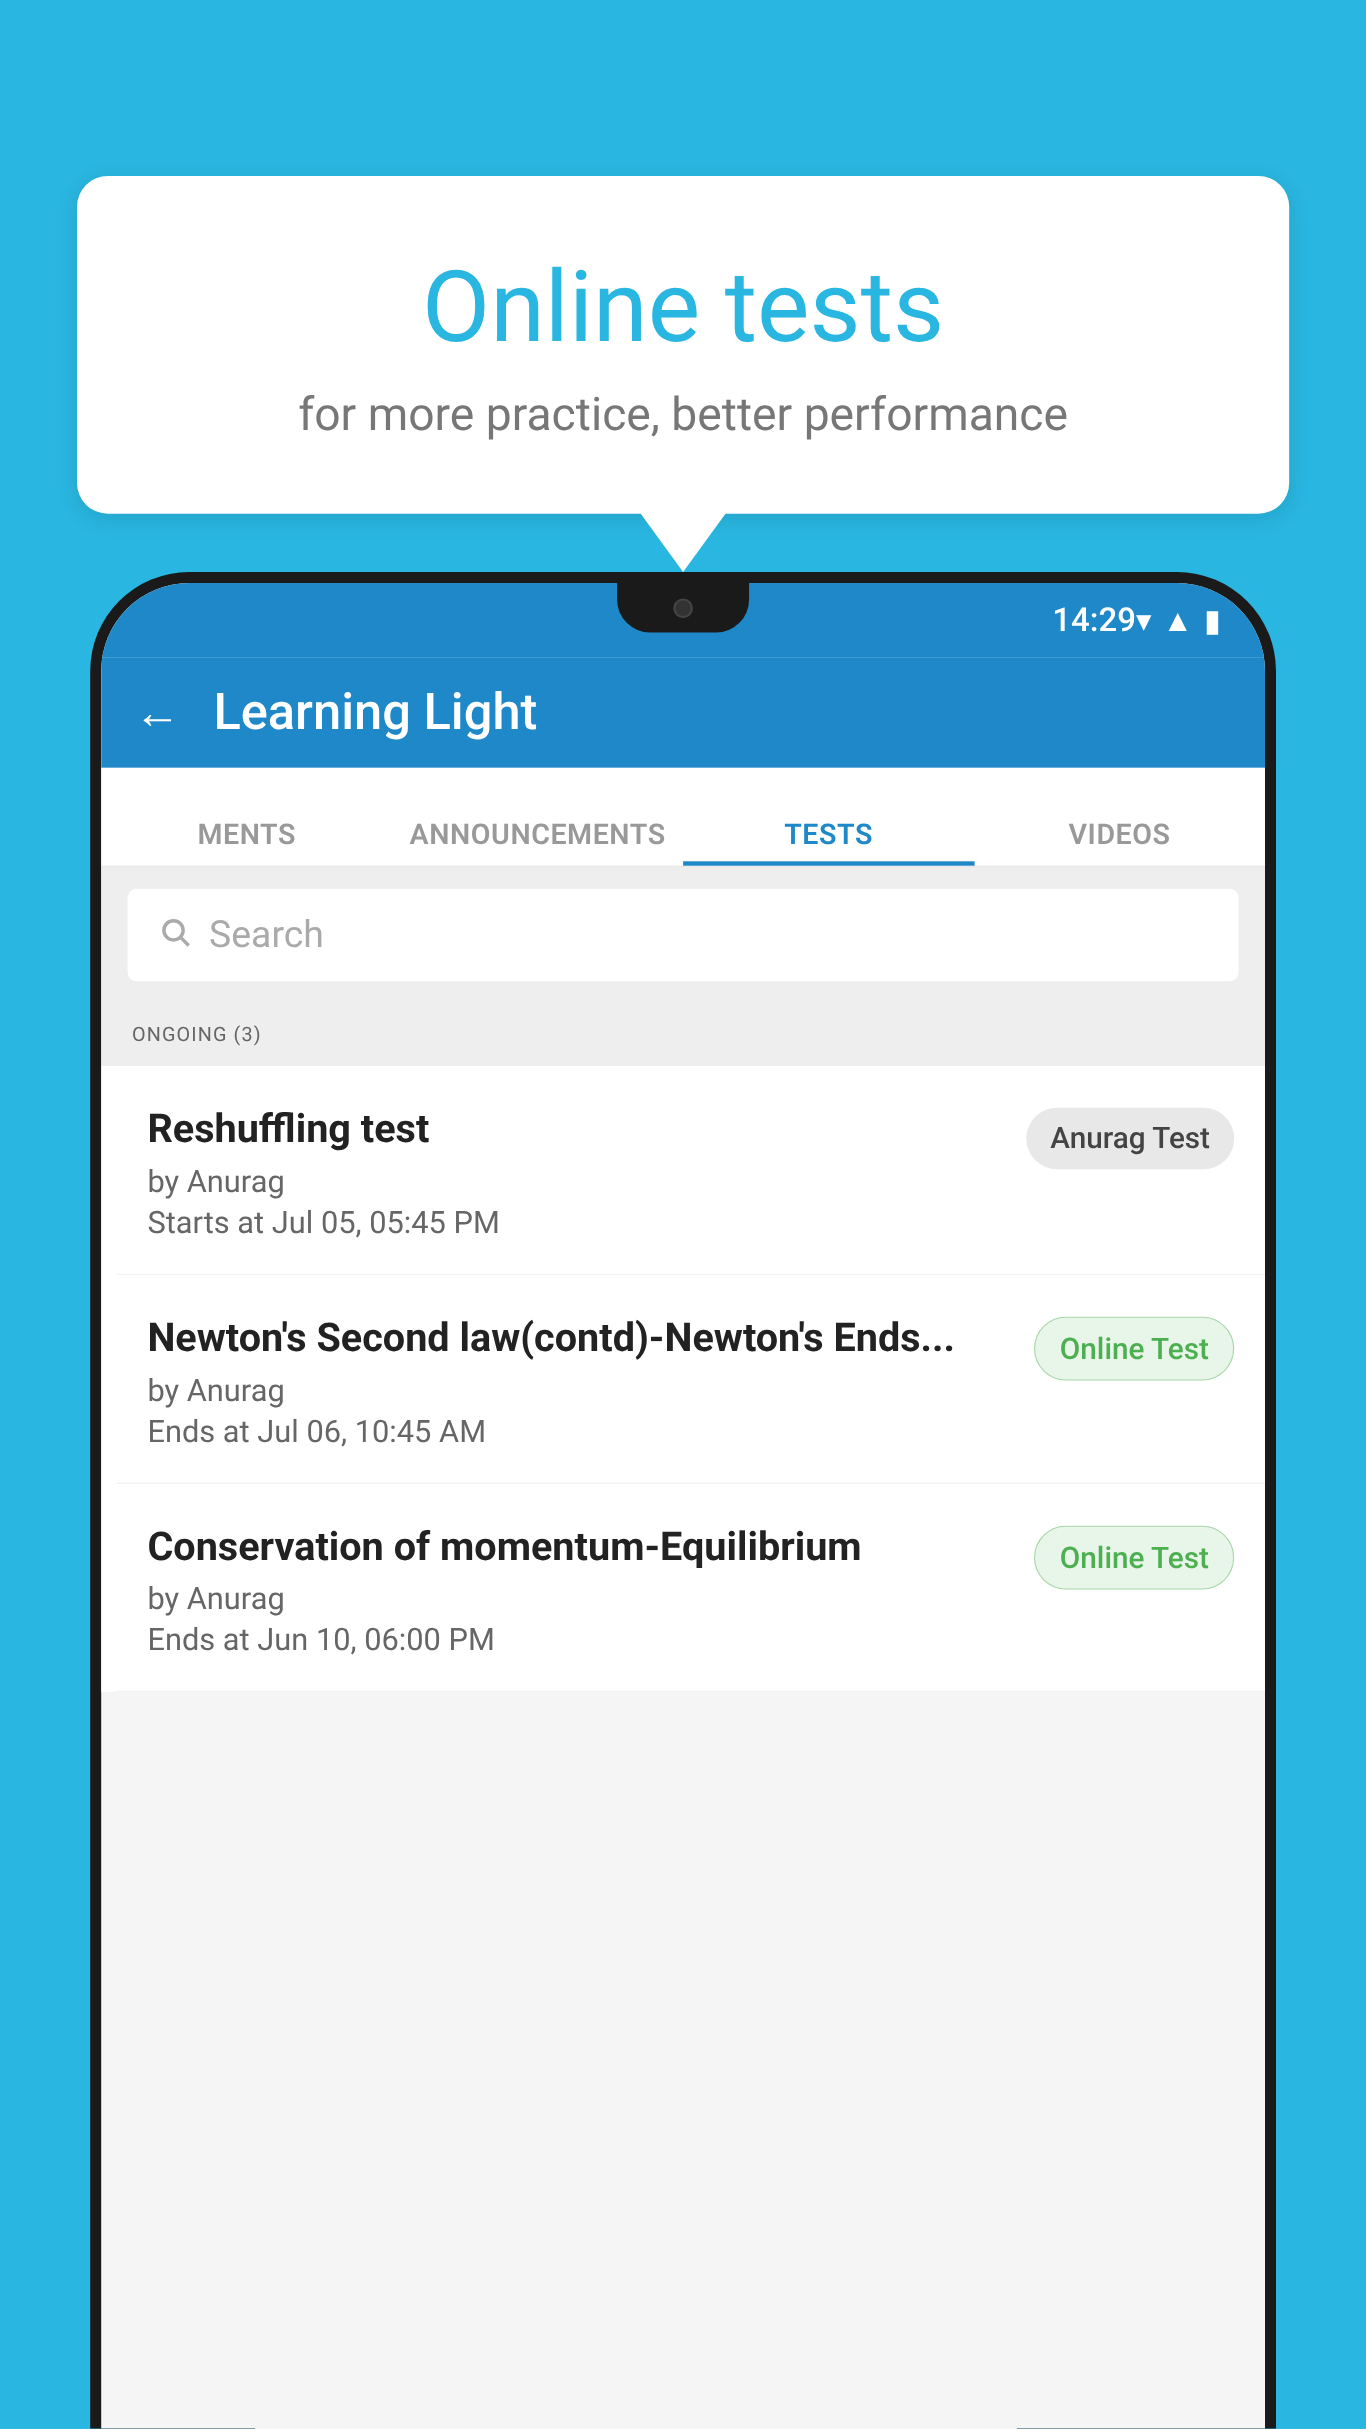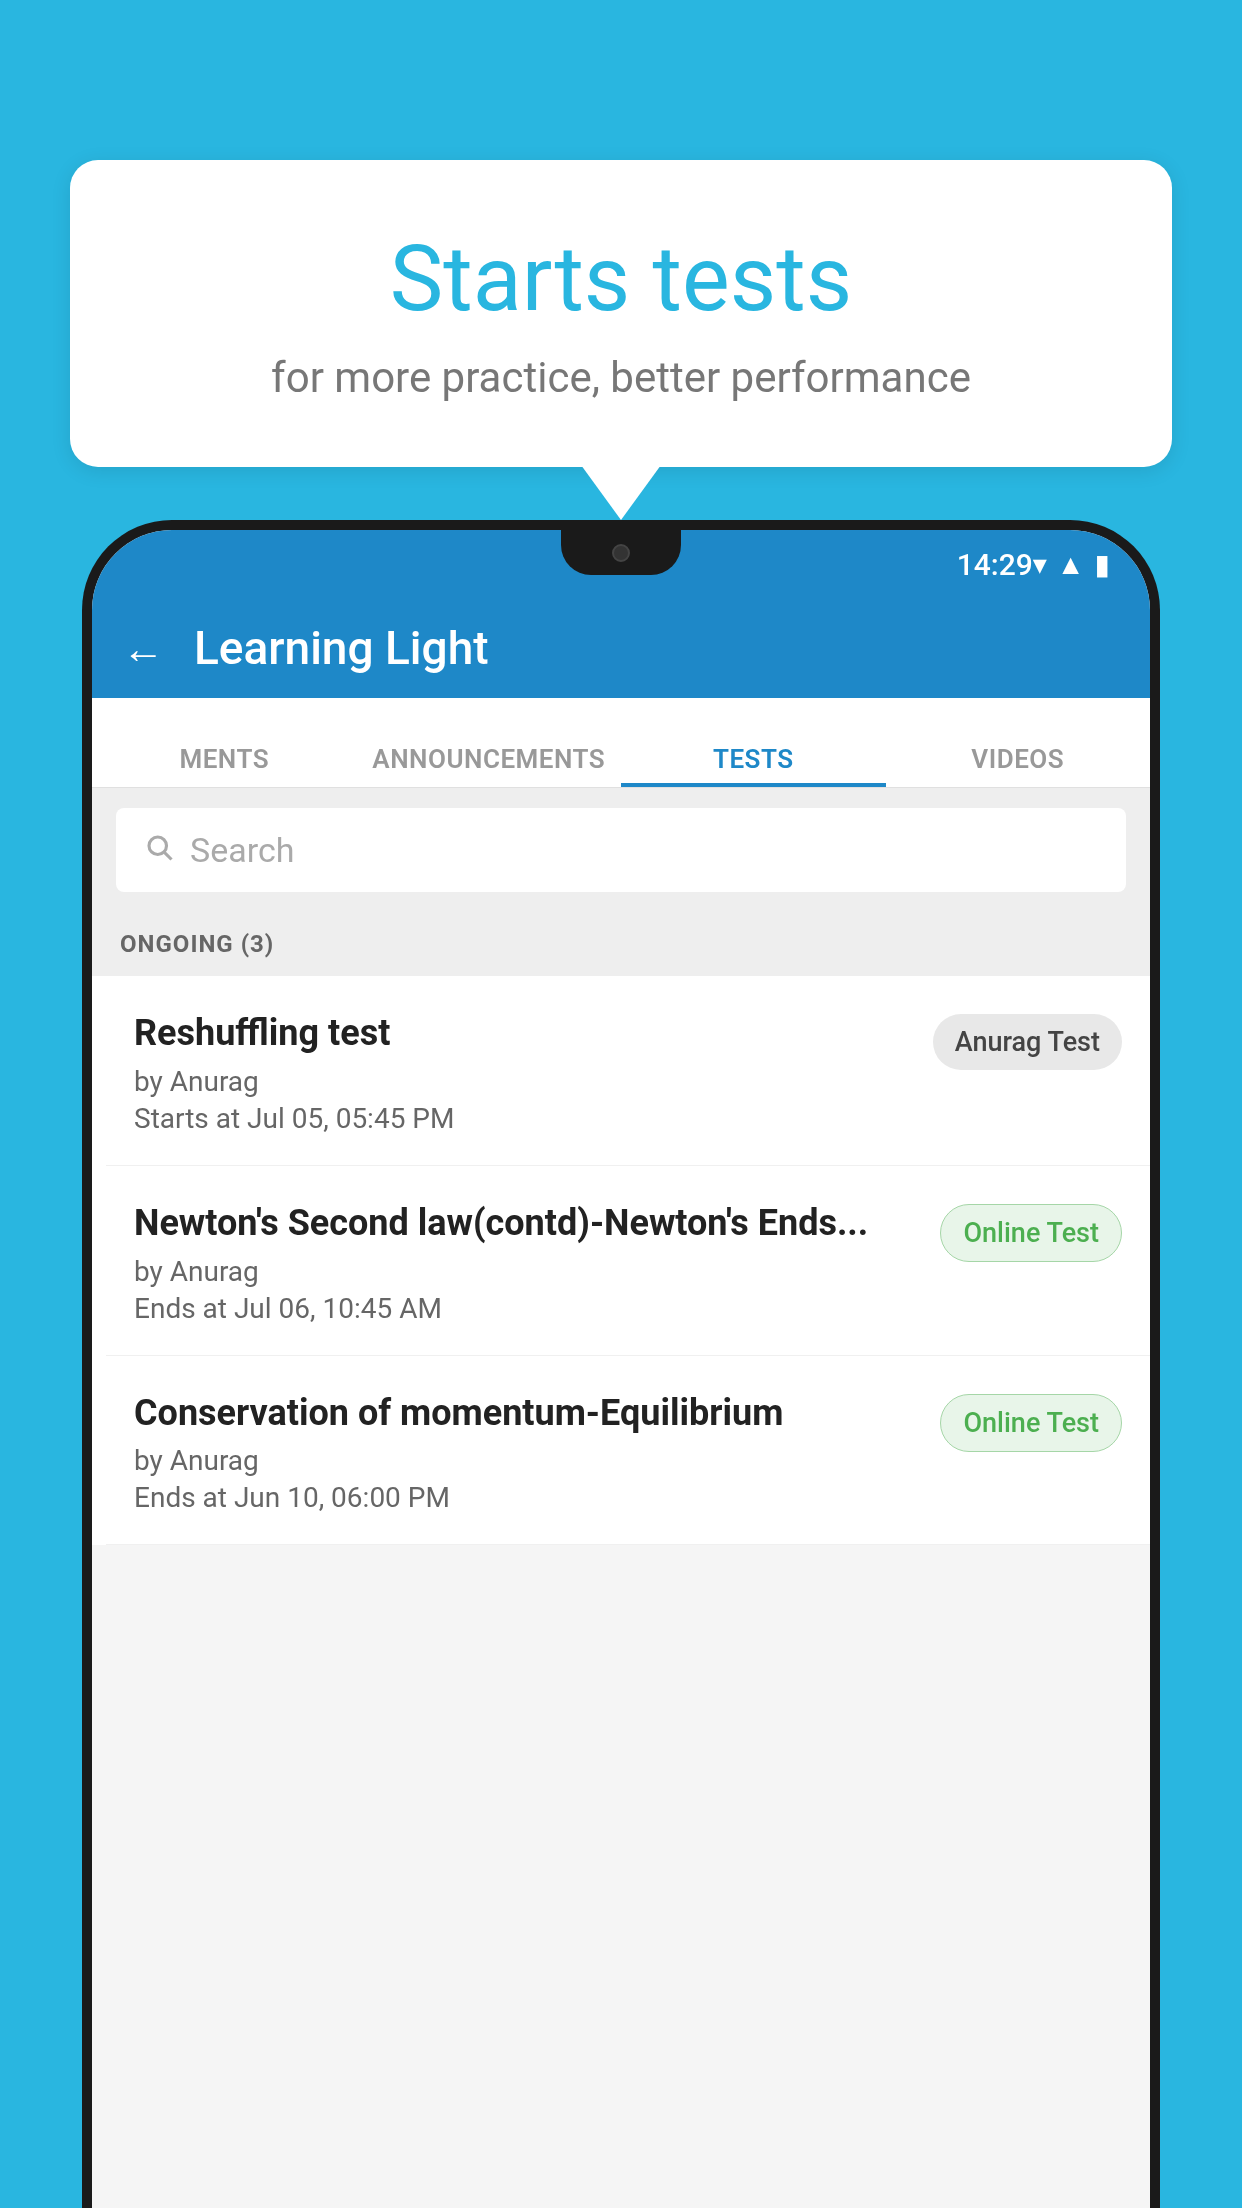--- a/index.html
+++ b/index.html
@@ -210,22 +210,22 @@
     }
 
     
     .section-header {
       background: #eeeeee;
       padding: 18px 28px;
     }
 
     .section-label {
       color: #666;
-      font-size: 24px;
-      font-weight: 700;
+      font-size: 18px;
+      font-weight: 400;
       letter-spacing: 1px;
     }
 
     
     .test-list {
       background: white;
     }
 
     .test-item {
       padding: 34px 28px 30px;
@@ -287,21 +287,21 @@
       padding: 18px 28px;
     }
   </style>
 </head>
 <body>
 
 <div style="position:absolute;top:0;left:0;width:1242px;height:2208px;background:#29b6e0;"></div>
 
 <div class="speech-bubble-wrapper">
   <div class="speech-bubble">
-    <div class="speech-bubble-title">Starts tests</div>
+    <div class="speech-bubble-title">Online tests</div>
     <div class="speech-bubble-subtitle">for more practice, better performance</div>
   </div>
   <div class="speech-bubble-arrow"></div>
 </div>
 
 <div class="phone-frame">
   <div class="phone-inner">
 
     <div class="status-bar">
       <span class="status-time">14:29</span>

